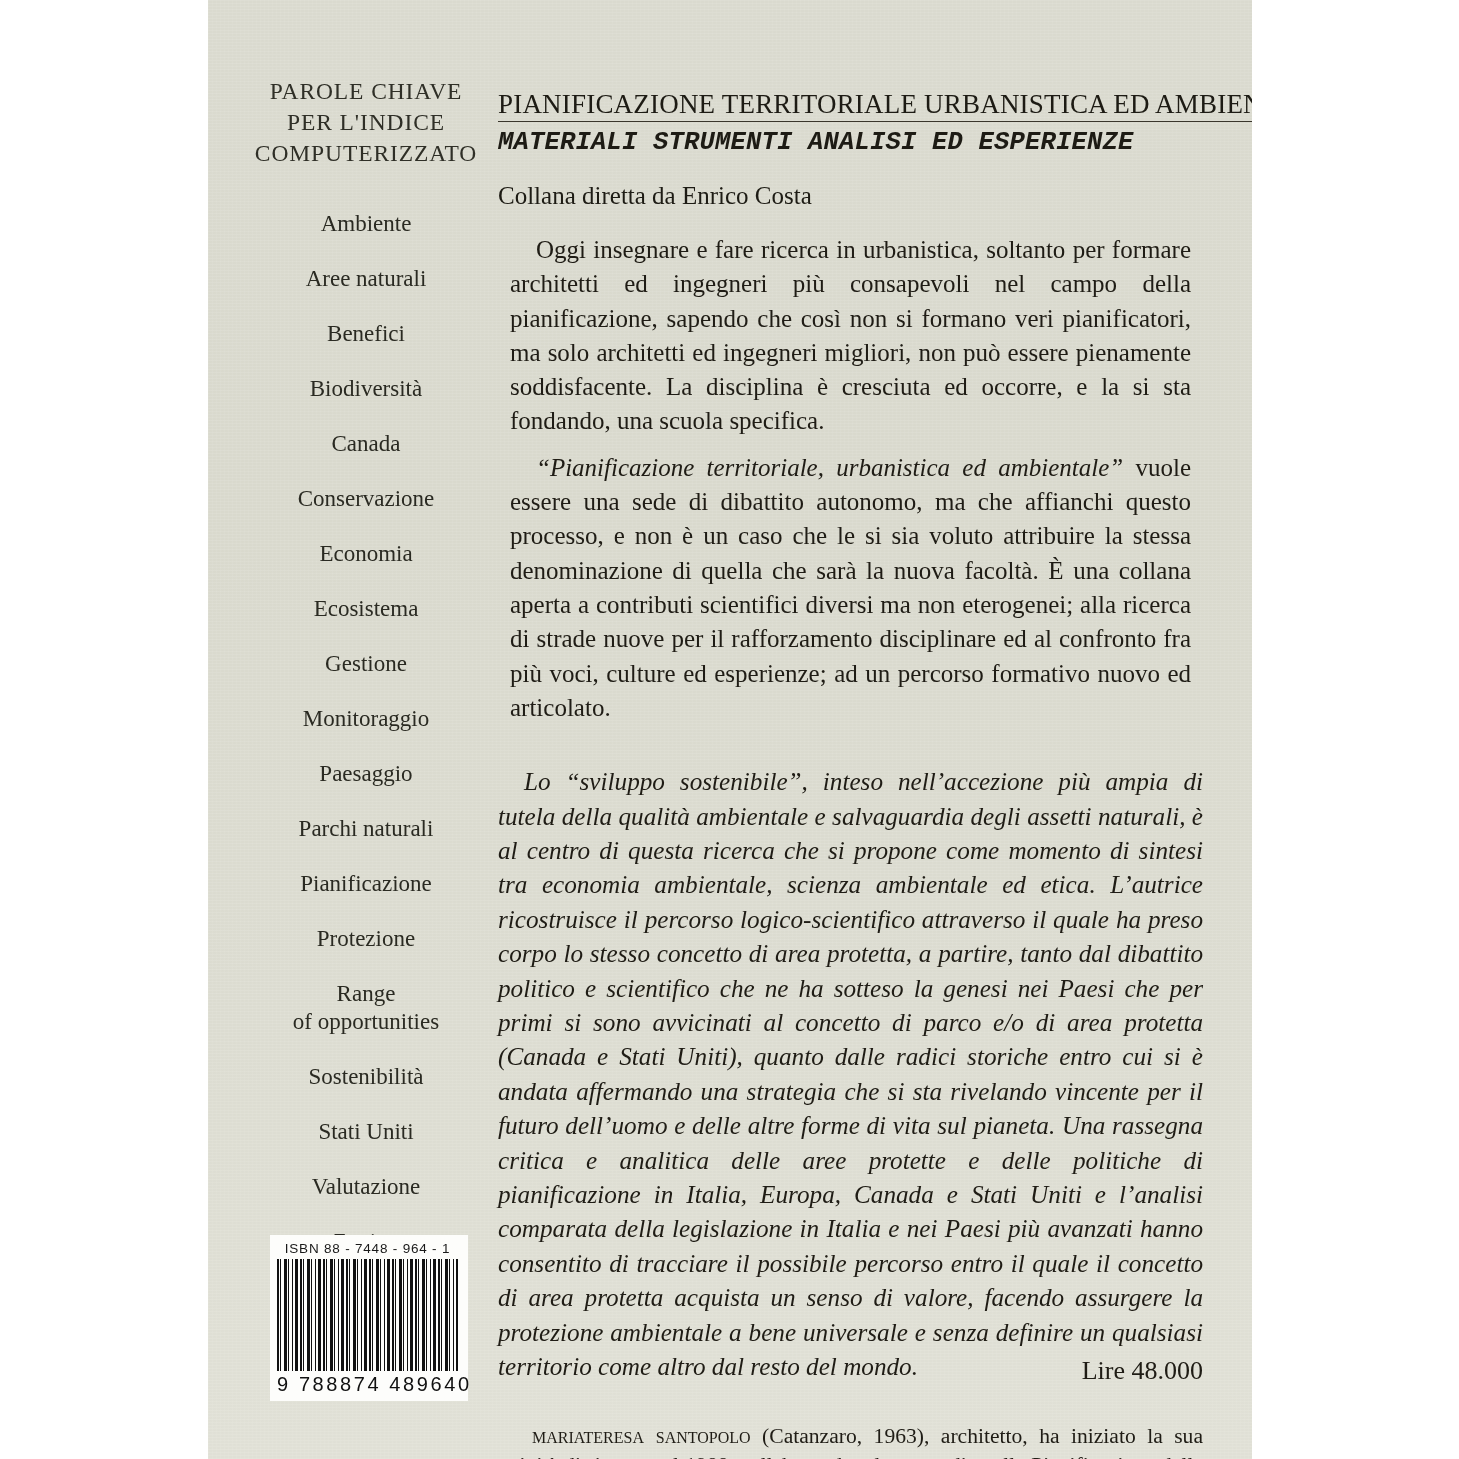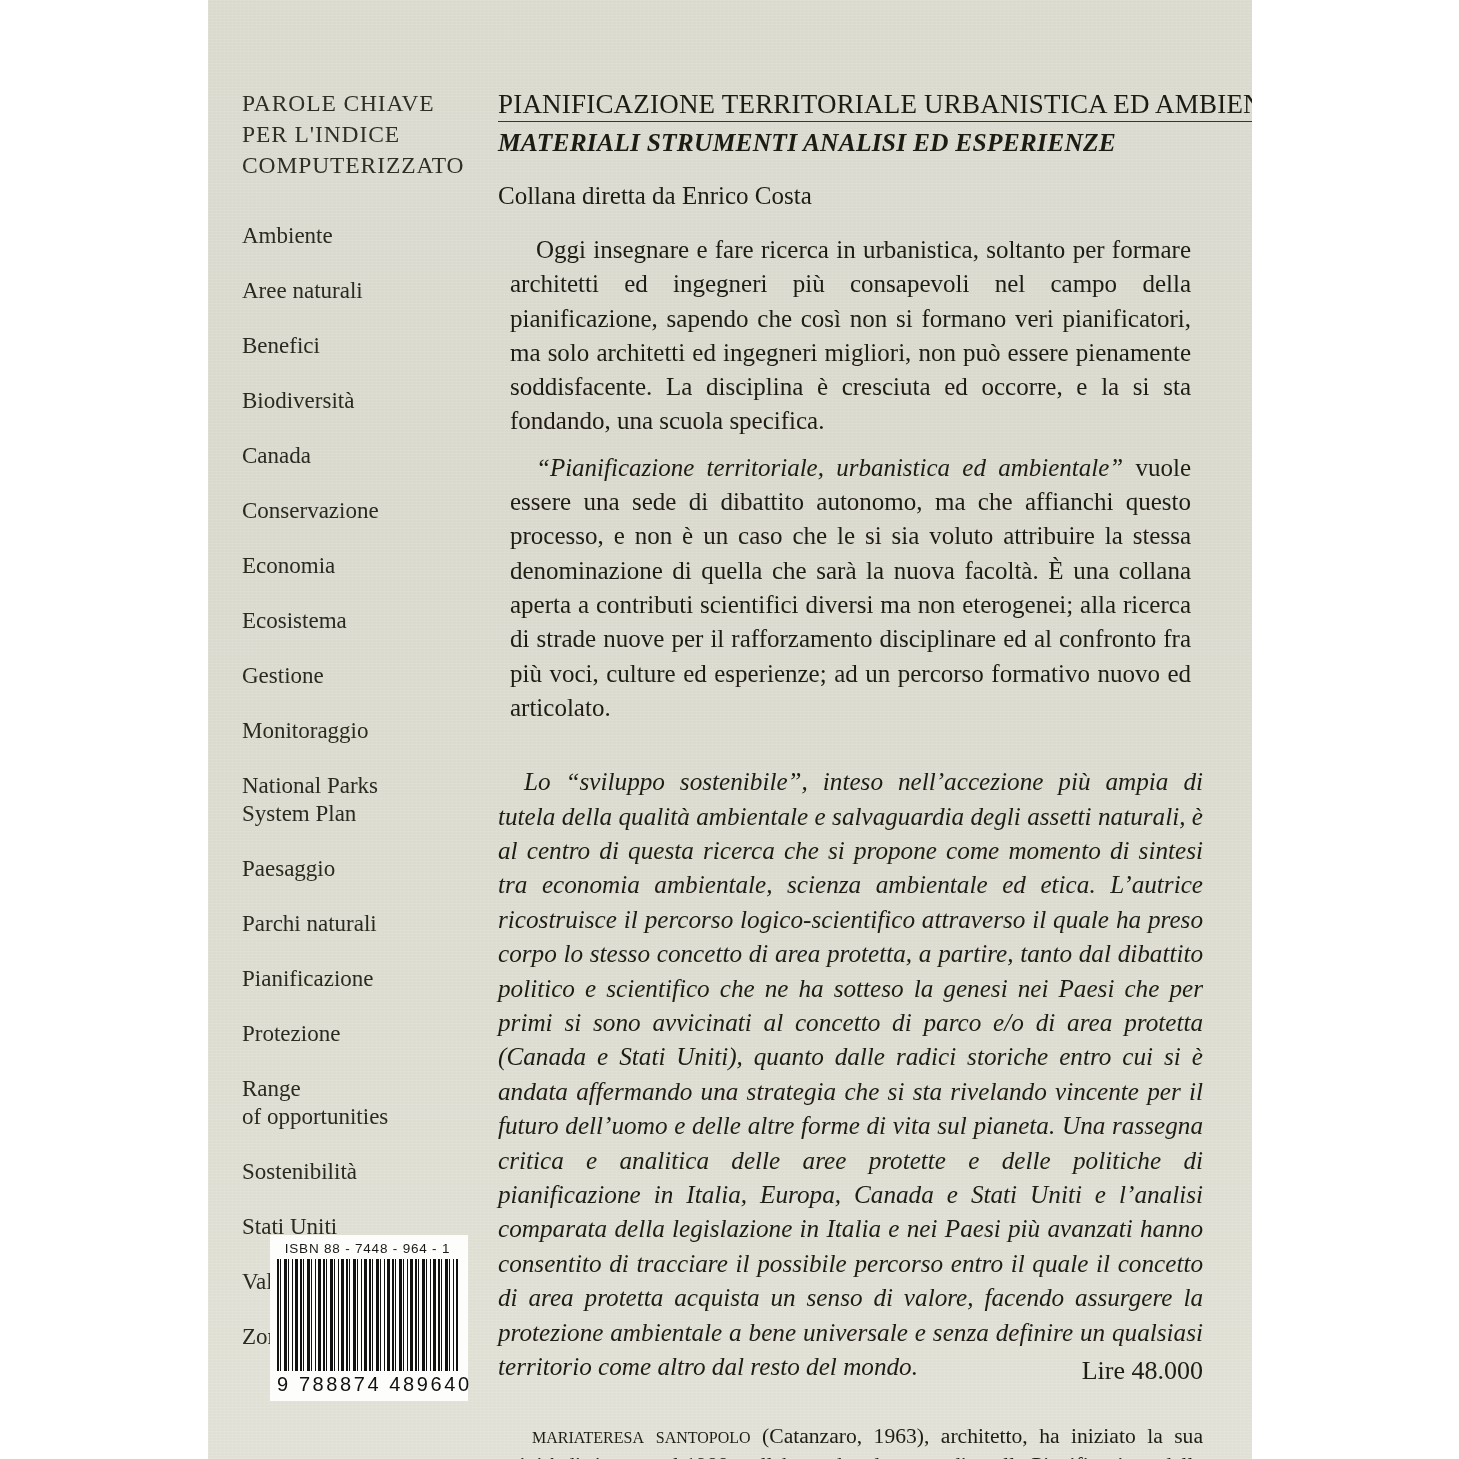--- a/index.html
+++ b/index.html
@@ -50,23 +50,23 @@
     position: absolute;
     left: 0; top: 0;
     width: 100%;
     height: 100%;
   }
 
   
   #keyword-column {
     position: absolute;
     left: 34px;
-    top: 88px;
+    top: 76px;
     width: 248px;
-    text-align: left;
+    text-align: center;
     color: #2b2b24;
   }
   .kw-header {
     font-family: "Liberation Serif", serif;
     font-size: 23.5px;
     letter-spacing: 0.9px;
     line-height: 31px;
     color: #2f2f27;
   }
   .kw-header div { white-space: nowrap; }
@@ -139,21 +139,21 @@
     font-size: 27px;
     line-height: 32px;
     letter-spacing: .2px;
     color: #1d1b14;
     border-bottom: 1.6px solid #3a362c;
     display: inline-block;
     padding-bottom: 1px;
     white-space: nowrap;
   }
   #series-subtitle {
-    font-family: Liberation Serif, serif;
+    font-family: Liberation Mono, monospace;
     font-style: italic;
     font-weight: bold;
     font-size: 25.5px;
     line-height: 34px;
     letter-spacing: .2px;
     color: #1d1b14;
     margin-top: 4px;
     white-space: nowrap;
   }
   #series-editor {
@@ -237,22 +237,20 @@
           <div class="kw-item">Ambiente</div>
           <div class="kw-item">Aree naturali</div>
           <div class="kw-item">Benefici</div>
           <div class="kw-item">Biodiversità</div>
           <div class="kw-item">Canada</div>
           <div class="kw-item">Conservazione</div>
           <div class="kw-item">Economia</div>
           <div class="kw-item">Ecosistema</div>
           <div class="kw-item">Gestione</div>
           <div class="kw-item">Monitoraggio</div>
-          <div class="kw-item">National Parks
-System Plan</div>
           <div class="kw-item">Paesaggio</div>
           <div class="kw-item">Parchi naturali</div>
           <div class="kw-item">Pianificazione</div>
           <div class="kw-item">Protezione</div>
           <div class="kw-item">Range
 of opportunities</div>
           <div class="kw-item">Sostenibilità</div>
           <div class="kw-item">Stati Uniti</div>
           <div class="kw-item">Valutazione</div>
           <div class="kw-item">Zoning</div>

